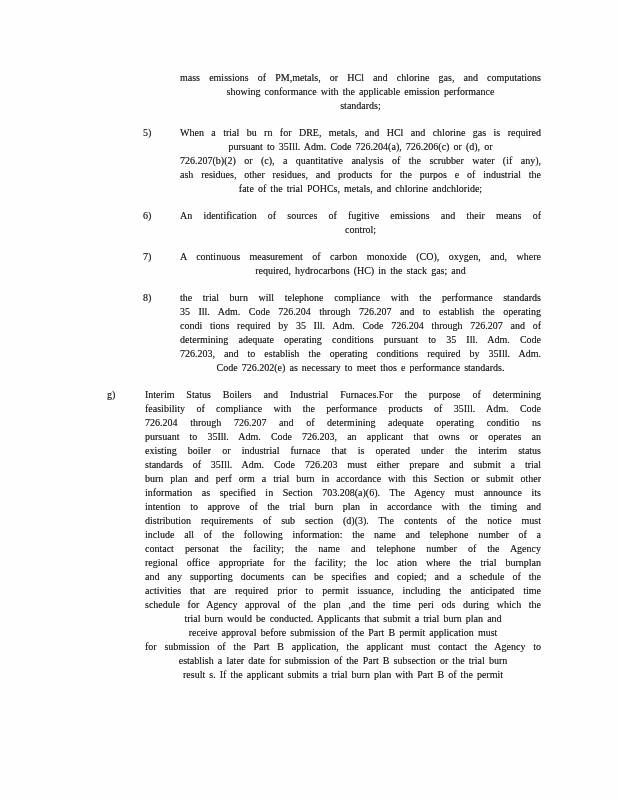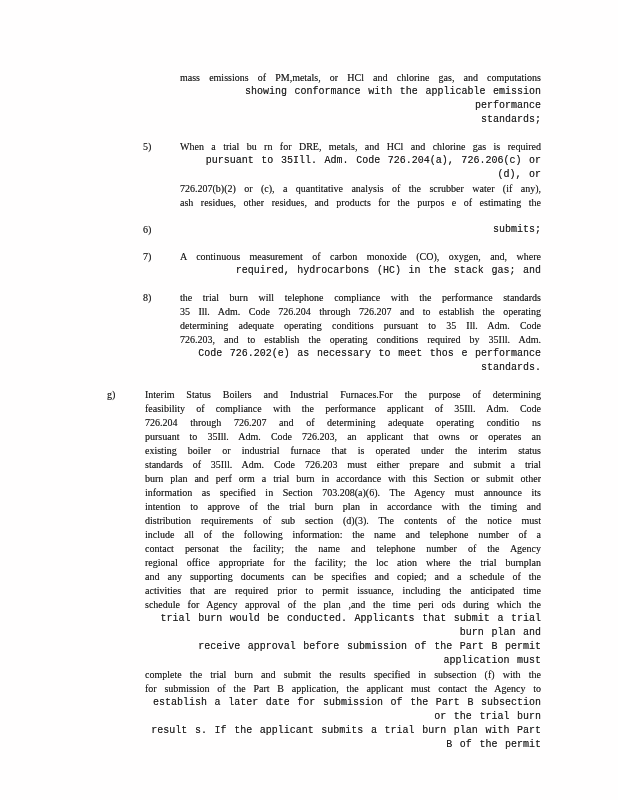--- a/index.html
+++ b/index.html
@@ -41,90 +41,91 @@
   .line {
     min-height: 14px;
   }
   
   .line.j {
     text-align: justify;
     text-align-last: justify;
   }
   
   .line.s {
-    text-align: right;
+    text-align: center;
     word-spacing: 1.6px;
-    font-family: Liberation Mono, monospace;
   }
 </style>
 </head>
 <body>
 
 <div class="page">
   <div class="content">
       <div class="block level2">
         <div class="body">
           <div class="line j">mass emissions of PM,metals, or HCl and chlorine gas, and computations</div>
           <div class="line s">showing conformance with the applicable emission performance</div>
           <div class="line s">standards;</div>
         </div>
       </div>
       <div class="block level2">
         <div class="label">5)</div>
         <div class="body">
           <div class="line j">When a trial bu rn for DRE, metals, and HCl and chlorine gas is required</div>
           <div class="line s">pursuant to 35Ill. Adm. Code 726.204(a), 726.206(c) or (d), or</div>
           <div class="line j">726.207(b)(2) or (c), a quantitative analysis of the scrubber water (if any),</div>
-          <div class="line j">ash residues, other residues, and products for the purpos e of estimating the</div>
+          <div class="line j">ash residues, other residues, and products for the purpos e of industrial the</div>
+          <div class="line s">fate of the trial POHCs, metals, and chlorine andchloride;</div>
         </div>
       </div>
       <div class="block level2">
         <div class="label">6)</div>
         <div class="body">
-          <div class="line s">submits;</div>
+          <div class="line j">An identification of sources of fugitive emissions and their means of</div>
+          <div class="line s">control;</div>
         </div>
       </div>
       <div class="block level2">
         <div class="label">7)</div>
         <div class="body">
           <div class="line j">A continuous measurement of carbon monoxide (CO), oxygen, and, where</div>
           <div class="line s">required, hydrocarbons (HC) in the stack gas; and</div>
         </div>
       </div>
       <div class="block level2">
         <div class="label">8)</div>
         <div class="body">
           <div class="line j">the trial burn will telephone compliance with the performance standards</div>
           <div class="line j">35 Ill. Adm. Code 726.204 through 726.207 and to establish the operating</div>
+          <div class="line j">condi tions required by 35 Ill. Adm. Code 726.204 through 726.207 and of</div>
           <div class="line j">determining adequate operating conditions pursuant to 35 Ill. Adm. Code</div>
           <div class="line j">726.203, and to establish the operating conditions required by 35Ill. Adm.</div>
           <div class="line s">Code 726.202(e) as necessary to meet thos e performance standards.</div>
         </div>
       </div>
       <div class="block level1">
         <div class="label">g)</div>
         <div class="body">
           <div class="line j">Interim Status Boilers and Industrial Furnaces.For the purpose of determining</div>
-          <div class="line j">feasibility of compliance with the performance applicant of 35Ill. Adm. Code</div>
+          <div class="line j">feasibility of compliance with the performance products of 35Ill. Adm. Code</div>
           <div class="line j">726.204 through 726.207 and of determining adequate operating conditio ns</div>
           <div class="line j">pursuant to 35Ill. Adm. Code 726.203, an applicant that owns or operates an</div>
           <div class="line j">existing boiler or industrial furnace that is operated under the interim status</div>
           <div class="line j">standards of 35Ill. Adm. Code 726.203 must either prepare and submit a trial</div>
           <div class="line j">burn plan and perf orm a trial burn in accordance with this Section or submit other</div>
           <div class="line j">information as specified in Section 703.208(a)(6). The Agency must announce its</div>
           <div class="line j">intention to approve of the trial burn plan in accordance with the timing and</div>
           <div class="line j">distribution requirements of sub section (d)(3). The contents of the notice must</div>
           <div class="line j">include all of the following information: the name and telephone number of a</div>
           <div class="line j">contact personat the facility; the name and telephone number of the Agency</div>
           <div class="line j">regional office appropriate for the facility; the loc ation where the trial burnplan</div>
           <div class="line j">and any supporting documents can be specifies and copied; and a schedule of the</div>
           <div class="line j">activities that are required prior to permit issuance, including the anticipated time</div>
           <div class="line j">schedule for Agency approval of the plan ,and the time peri ods during which the</div>
           <div class="line s">trial burn would be conducted. Applicants that submit a trial burn plan and</div>
           <div class="line s">receive approval before submission of the Part B permit application must</div>
-          <div class="line j">complete the trial burn and submit the results specified in subsection (f) with the</div>
           <div class="line j">for submission of the Part B application, the applicant must contact the Agency to</div>
           <div class="line s">establish a later date for submission of the Part B subsection or the trial burn</div>
           <div class="line s">result s. If the applicant submits a trial burn plan with Part B of the permit</div>
         </div>
       </div>
     </div>
 </div>
 
 </body></html>

